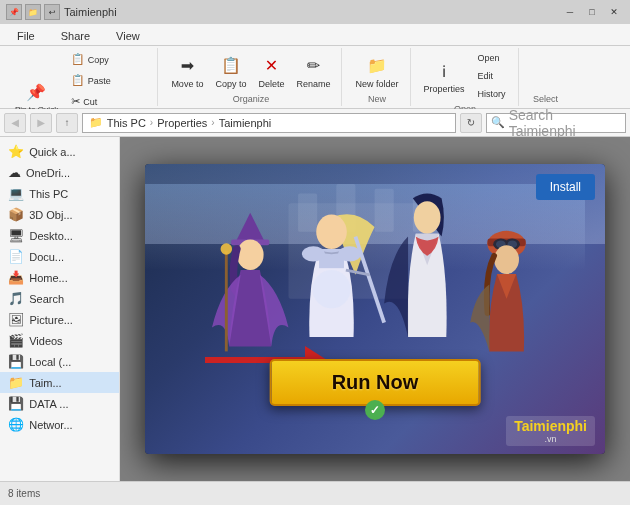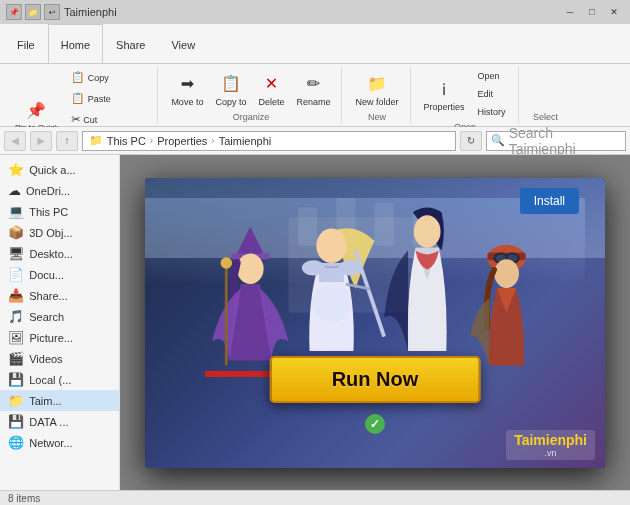--- a/index.html
+++ b/index.html
@@ -70,21 +70,21 @@
     }
 
     
     .ribbon {
       background: #f5f5f5;
       border-bottom: 1px solid #ccc;
       flex-shrink: 0;
     }
     .ribbon-tabs {
       display: flex;
-      height: 40px;
+      height: 22px;
       border-bottom: 1px solid #ccc;
       padding-left: 4px;
     }
     .ribbon-tab {
       padding: 0 12px;
       font-size: 11px;
       display: flex;
       align-items: center;
       cursor: pointer;
       color: #333;
@@ -302,21 +302,21 @@
       width: 0;
       height: 0;
       border-top: 14px solid transparent;
       border-bottom: 14px solid transparent;
       border-left: 22px solid #cc2222;
     }
 
     
     .run-now-btn {
       position: absolute;
-      bottom: 65px;
+      bottom: 48px;
       left: 50%;
       transform: translateX(-50%);
       background: linear-gradient(to bottom, #f5d020, #e8a800);
       border: 2px solid #c88000;
       border-radius: 5px;
       padding: 10px 60px;
       font-size: 20px;
       font-weight: bold;
       color: #1a0a00;
       cursor: pointer;
@@ -371,21 +371,21 @@
     }
     .watermark-text span { color: #f5d020; }
     .watermark-sub {
       font-size: 9px;
       color: #ddd;
       text-align: center;
     }
 
     
     .status-bar {
-      height: 15px;
+      height: 24px;
       background: #e8e8e8;
       border-top: 1px solid #ccc;
       display: flex;
       align-items: center;
       padding: 0 8px;
       font-size: 10px;
       color: #555;
       flex-shrink: 0;
     }
     .bg-sky {
@@ -402,21 +402,21 @@
       bottom: 50px;
       left: 0;
       right: 0;
       height: 220px;
     }
 
     
     .install-btn-area {
       position: absolute;
       top: 10px;
-      right: 26px;
+      right: 10px;
       z-index: 20;
     }
     .install-btn {
       background: #2266bb;
       color: white;
       border: none;
       padding: 6px 14px;
       font-size: 12px;
       border-radius: 3px;
       cursor: pointer;
@@ -439,21 +439,20 @@
     <div class="window-controls">
       <div class="win-btn">─</div>
       <div class="win-btn">□</div>
       <div class="win-btn close">✕</div>
     </div>
   </div>
 
   <div class="ribbon">
     <div class="ribbon-tabs">
       <div class="ribbon-tab">File</div>
-      <div class="ribbon-tab active">Home</div>
       <div class="ribbon-tab">Share</div>
       <div class="ribbon-tab">View</div>
     </div>
     <div class="ribbon-content">
 
       <div class="ribbon-group">
         <div class="ribbon-group-items">
           <div class="ribbon-btn">
             <div class="ribbon-btn-icon">📌</div>
             <span style="font-size:8px;">Pin to Quick<br>access</span>
@@ -584,21 +583,21 @@
       <div class="sidebar-item">
         <span class="sidebar-item-icon">🖥</span>
         <span>Deskto...</span>
       </div>
       <div class="sidebar-item">
         <span class="sidebar-item-icon">📄</span>
         <span>Docu...</span>
       </div>
       <div class="sidebar-item">
         <span class="sidebar-item-icon">📥</span>
-        <span>Share...</span>
+        <span>Home...</span>
       </div>
       <div class="sidebar-item">
         <span class="sidebar-item-icon">🎵</span>
         <span>Search</span>
       </div>
       <div class="sidebar-item">
         <span class="sidebar-item-icon">🖼</span>
         <span>Picture...</span>
       </div>
       <div class="sidebar-item">

